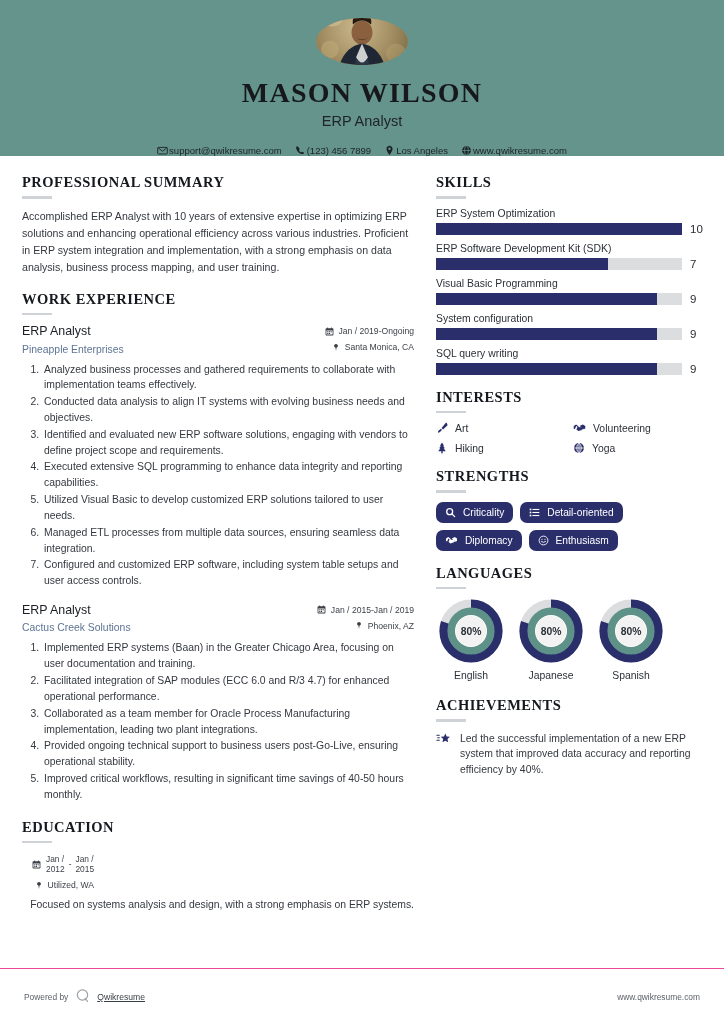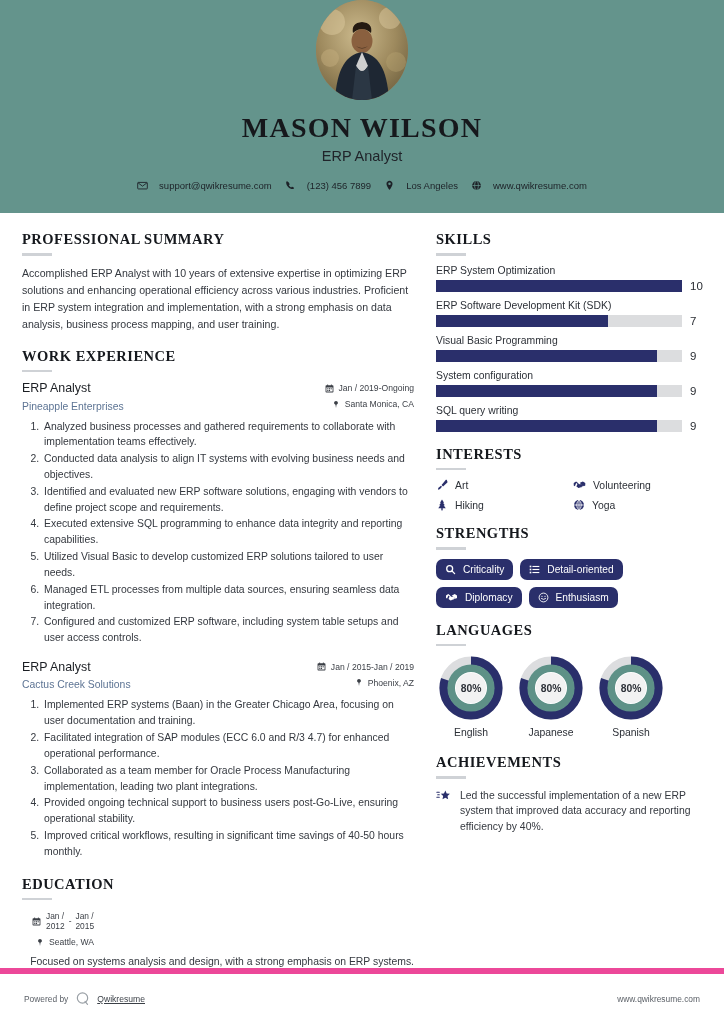--- a/index.html
+++ b/index.html
@@ -16,24 +16,25 @@
     width: 724px;
     height: 1024px;
     background: #ffffff;
     display: flex;
     flex-direction: column;
   }
 
   
   .header {
     background: #64948c;
-    height: 213px;
+    height: 156px;
     display: flex;
     flex-direction: column;
     align-items: center;
+    padding-top: 18px;
     flex: 0 0 auto;
   }
   .avatar {
     width: 92px;
     height: 100px;
     border-radius: 50%;
     overflow: hidden;
     position: relative;
     background: #9d8a6a;
   }
@@ -56,21 +57,21 @@
     display: flex;
     align-items: center;
     justify-content: center;
     gap: 7px;
     font-size: 9.5px;
     color: #1d2228;
   }
   .contact-item {
     display: flex;
     align-items: center;
-    gap: 11px;
+    gap: 1px;
     padding: 0 3px;
     white-space: nowrap;
     text-align: center;
   }
   .contact-item .ci { display: flex; align-items: center; }
   .contact-item svg { display: block; }
 
   
   .body-wrap {
     display: flex;
@@ -266,21 +267,21 @@
   }
 
   
   .footer {
     flex: 0 0 auto;
     height: 56px;
     display: flex;
     align-items: center;
     justify-content: space-between;
     padding: 0 24px;
-    border-top: 6px solid #ec4899;
+    border-top: 1px solid #ec4899;
   }
   .powered {
     display: flex;
     align-items: center;
     gap: 7px;
     font-size: 8.4px;
     color: #5a5f66;
   }
   .powered-brand {
     font-size: 8.6px;
@@ -492,21 +493,21 @@
                   <span>2015</span>
                 </span>
               </span>
             </div>
             <div class="meta-row">
               <span>
                 <svg width="8" height="9" viewBox="0 0 16 16" fill="#3b3f46">
                   <path d="M8 .8c-2.1 0-3.8 1.7-3.8 3.8 0 1.8 1.2 3.3 2.8 3.7L8 15.2l1-6.9c1.6-.4 2.8-1.9 2.8-3.7C11.8 2.5 10.1.8 8 .8z"></path>
                 </svg>
               </span>
-              <span>Seattle, WA</span>
+              <span>Utilized, WA</span>
             </div>
           </div>
         </div>
         <div class="edu-desc">Focused on systems analysis and design, with a strong emphasis on ERP systems.</div>
       </div>
 
     </div>
 
     <div class="col-right">
 

